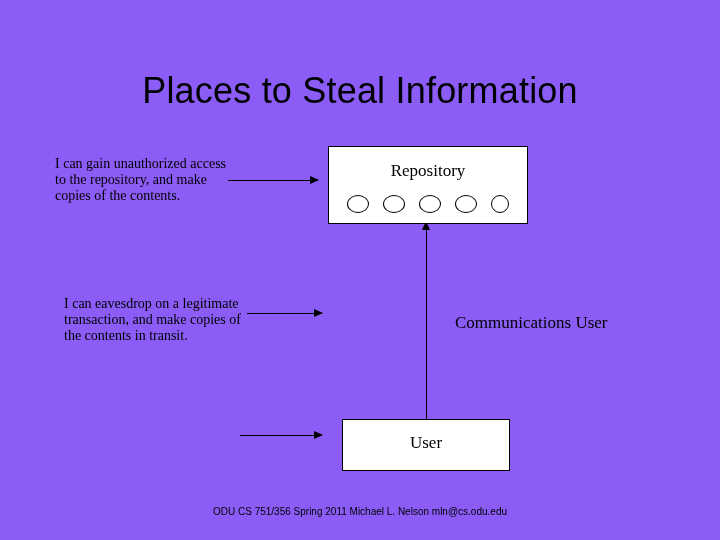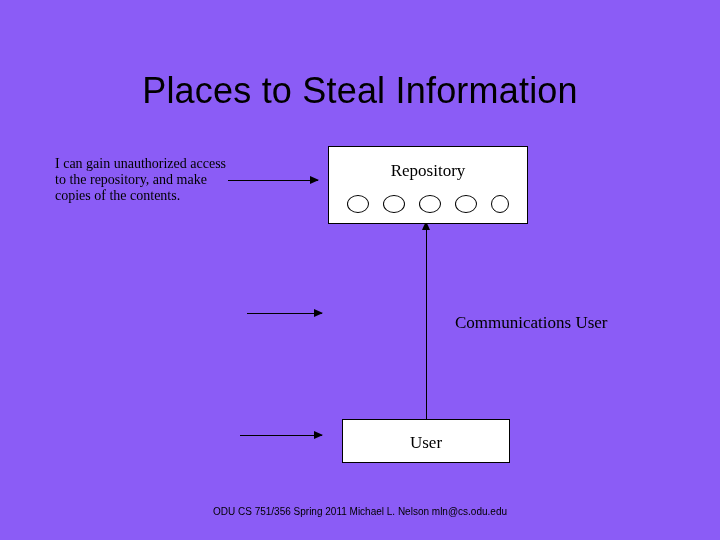--- a/index.html
+++ b/index.html
@@ -87,21 +87,21 @@
   .box-repository {
     left: 328px;
     top: 146px;
     width: 200px;
     height: 78px;
   }
   .box-user {
     left: 342px;
     top: 419px;
     width: 168px;
-    height: 44px;
+    height: 52px;
   }
   .box-label {
     position: absolute;
     left: 0;
     right: 0;
     text-align: center;
     font-family: "Liberation Serif", serif;
     font-size: 17px;
     color: #000000;
   }
@@ -152,20 +152,21 @@
   }
 </style>
 </head>
 <body>
 
 <div class="slide">
 
   <div class="title">Places to Steal Information</div>
 
   <div class="note note-1">I can gain unauthorized access to the repository, and make copies of the contents.</div>
+  <div class="note note-2">I can eavesdrop on a legitimate transaction, and make copies of the contents in transit.</div>
 
   <div class="h-arrow arrow-1"></div>
   <div class="h-arrow arrow-2"></div>
   <div class="h-arrow arrow-3"></div>
 
   <div class="v-arrow v-arrow-up"></div>
 
   <div class="box box-repository">
     <div class="box-label repo-label">Repository</div>
     <div class="discs">

